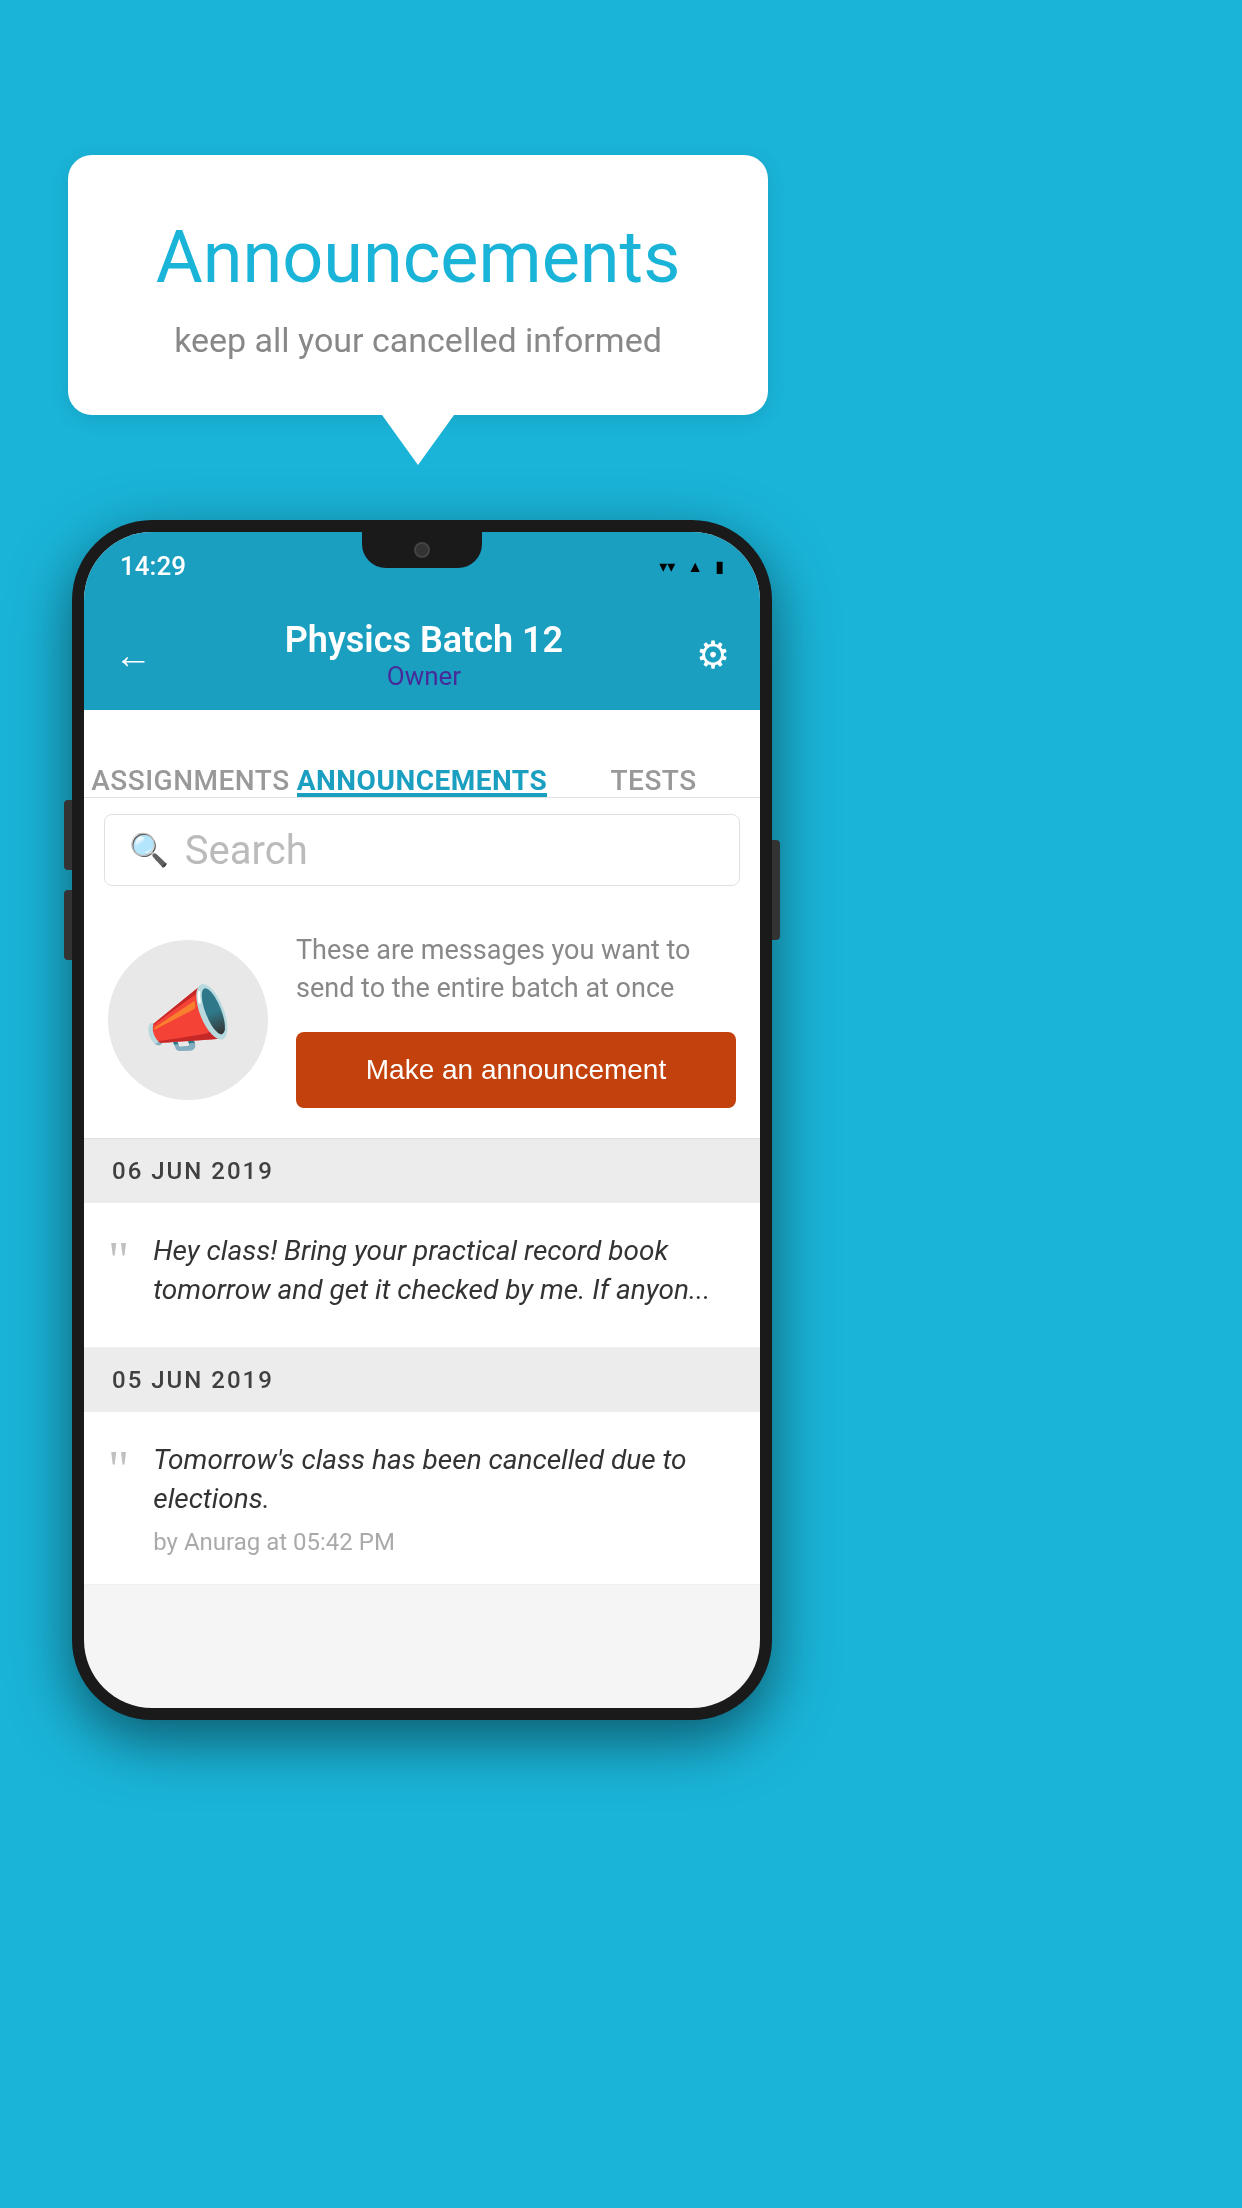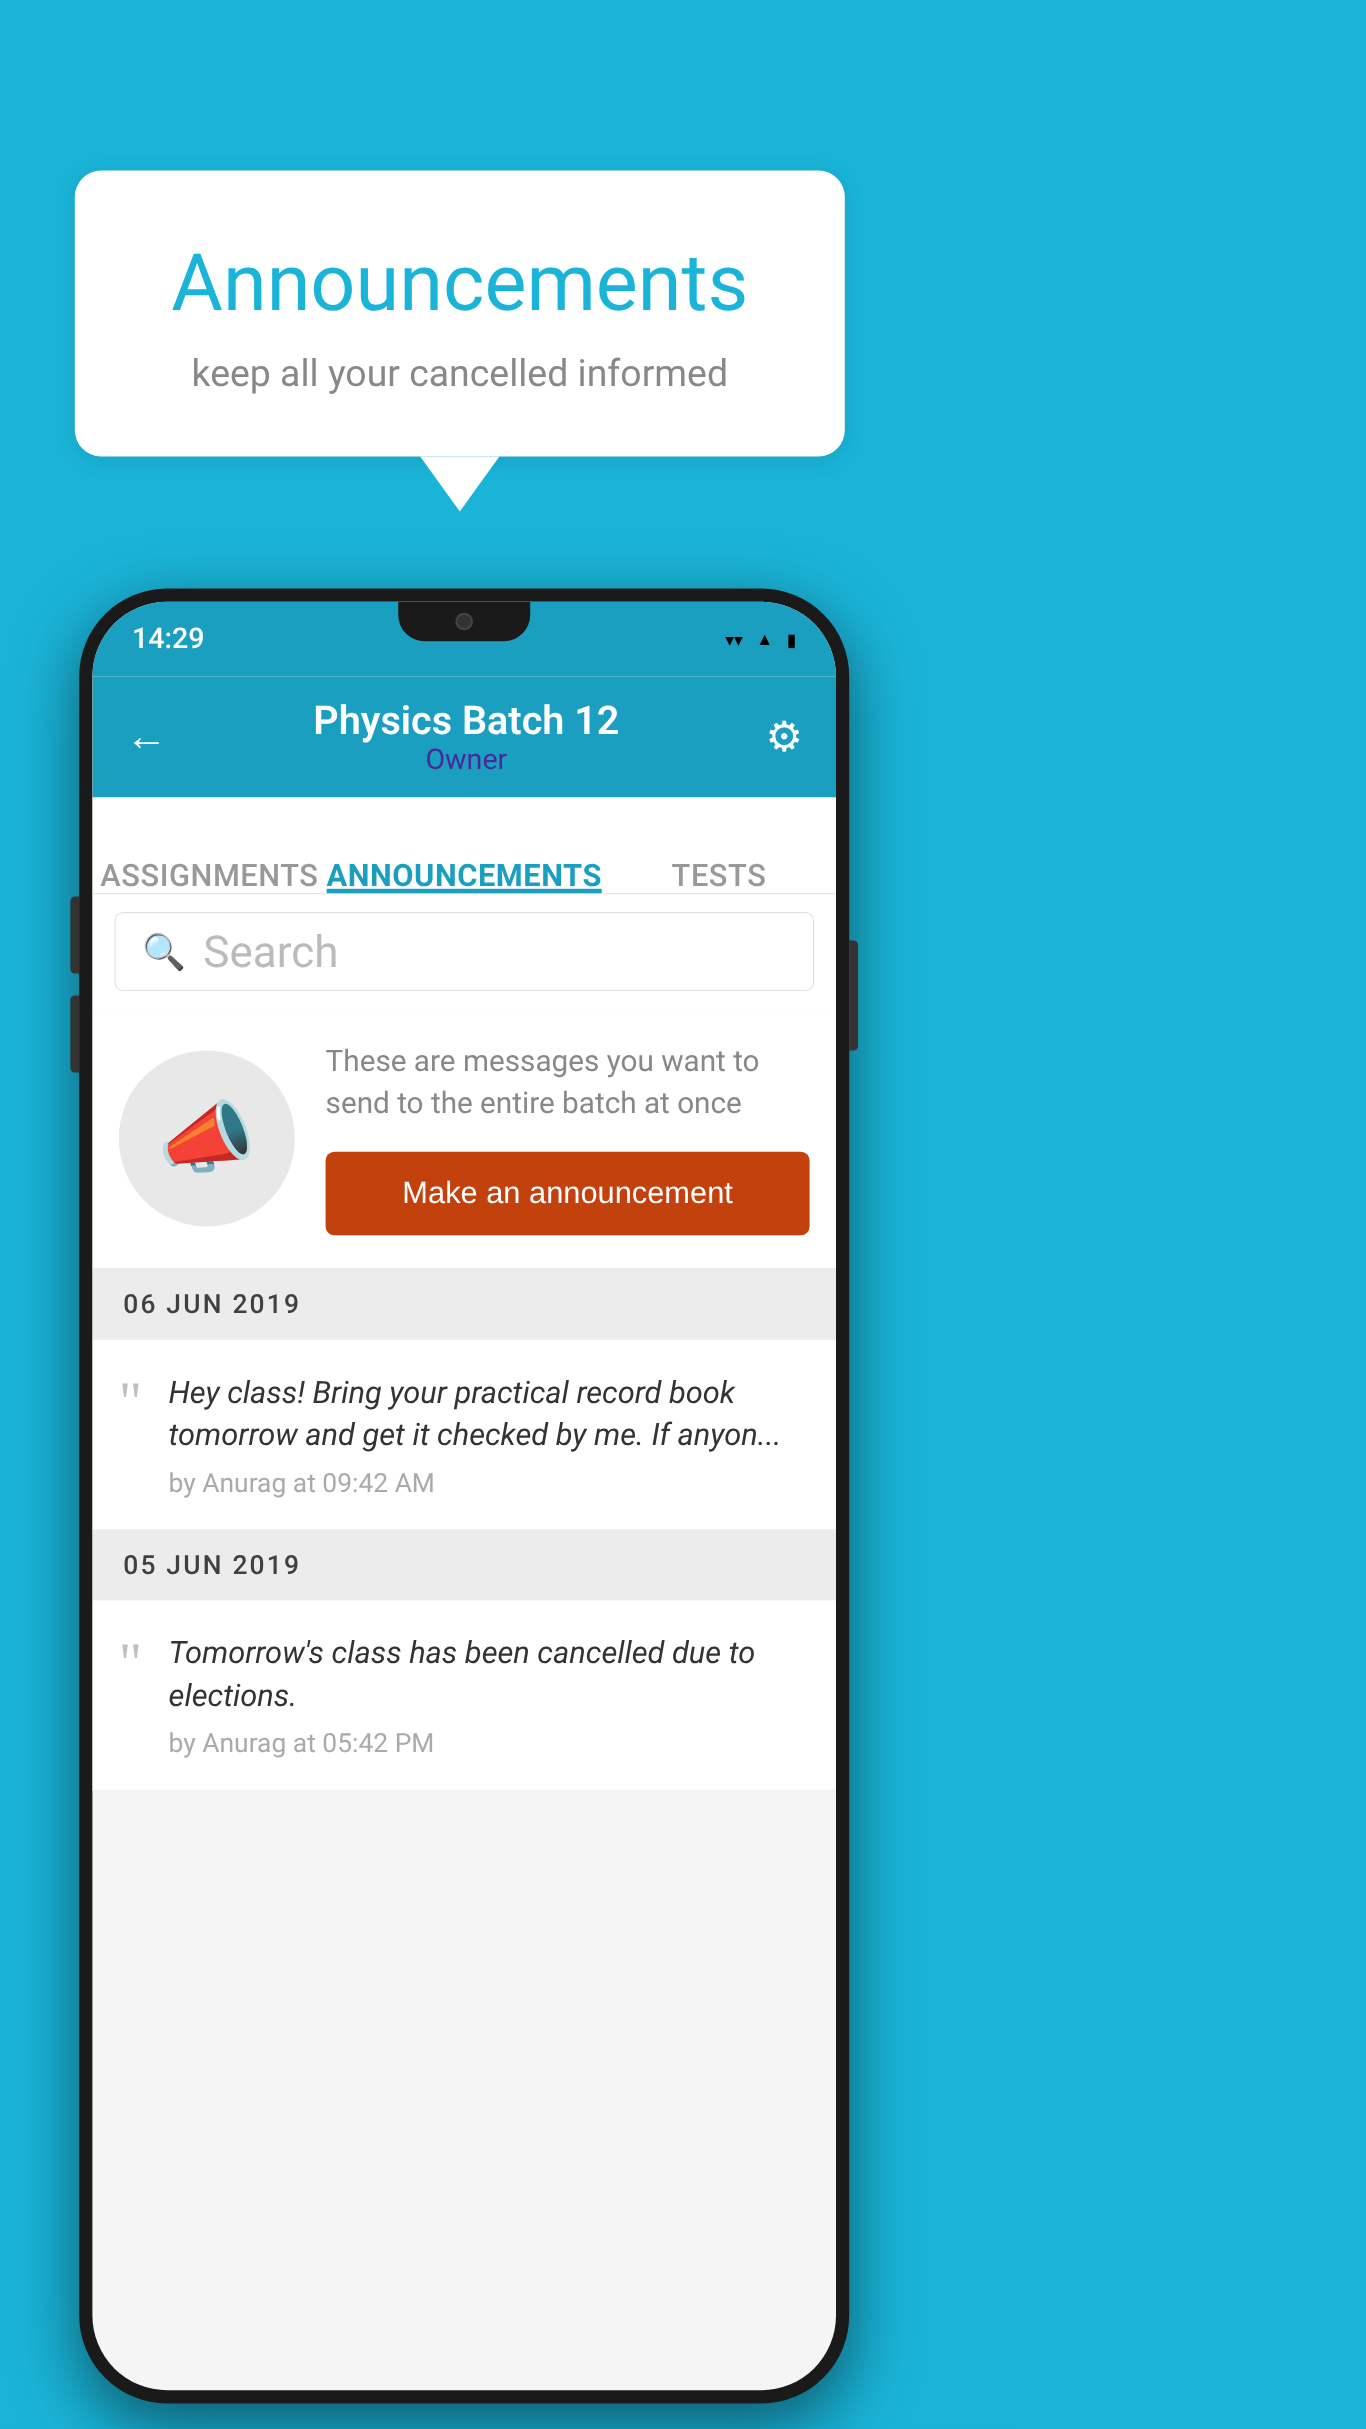--- a/index.html
+++ b/index.html
@@ -51,22 +51,21 @@
       margin: 0 auto;
       display: block;
     }
 
     
     .phone-wrapper {
       position: absolute;
       top: 520px;
       left: 72px;
       width: 700px;
-      height: 1650px;
-      margin-top: 15px;
+      height: 1200px;
     }
 
     .phone-frame {
       width: 100%;
       height: 100%;
       background: #1a1a1a;
       border-radius: 80px;
       padding: 12px;
       position: relative;
       box-shadow: 0 20px 60px rgba(0,0,0,0.5);
@@ -424,21 +423,20 @@
           <button class="make-announcement-btn">Make an announcement</button>
         </div>
       </div>
 
       <div class="date-separator">06  JUN  2019</div>
 
       <div class="announcement-item">
         <div class="quote-icon">"</div>
         <div class="announcement-content">
           <div class="announcement-message">Hey class! Bring your practical record book tomorrow and get it checked by me. If anyon...</div>
-          <div class="announcement-meta">by Anurag at 09:42 AM</div>
         </div>
       </div>
 
       <div class="date-separator">05  JUN  2019</div>
 
       <div class="announcement-item">
         <div class="quote-icon">"</div>
         <div class="announcement-content">
           <div class="announcement-message">Tomorrow's class has been cancelled due to elections.</div>
           <div class="announcement-meta">by Anurag at 05:42 PM</div>

